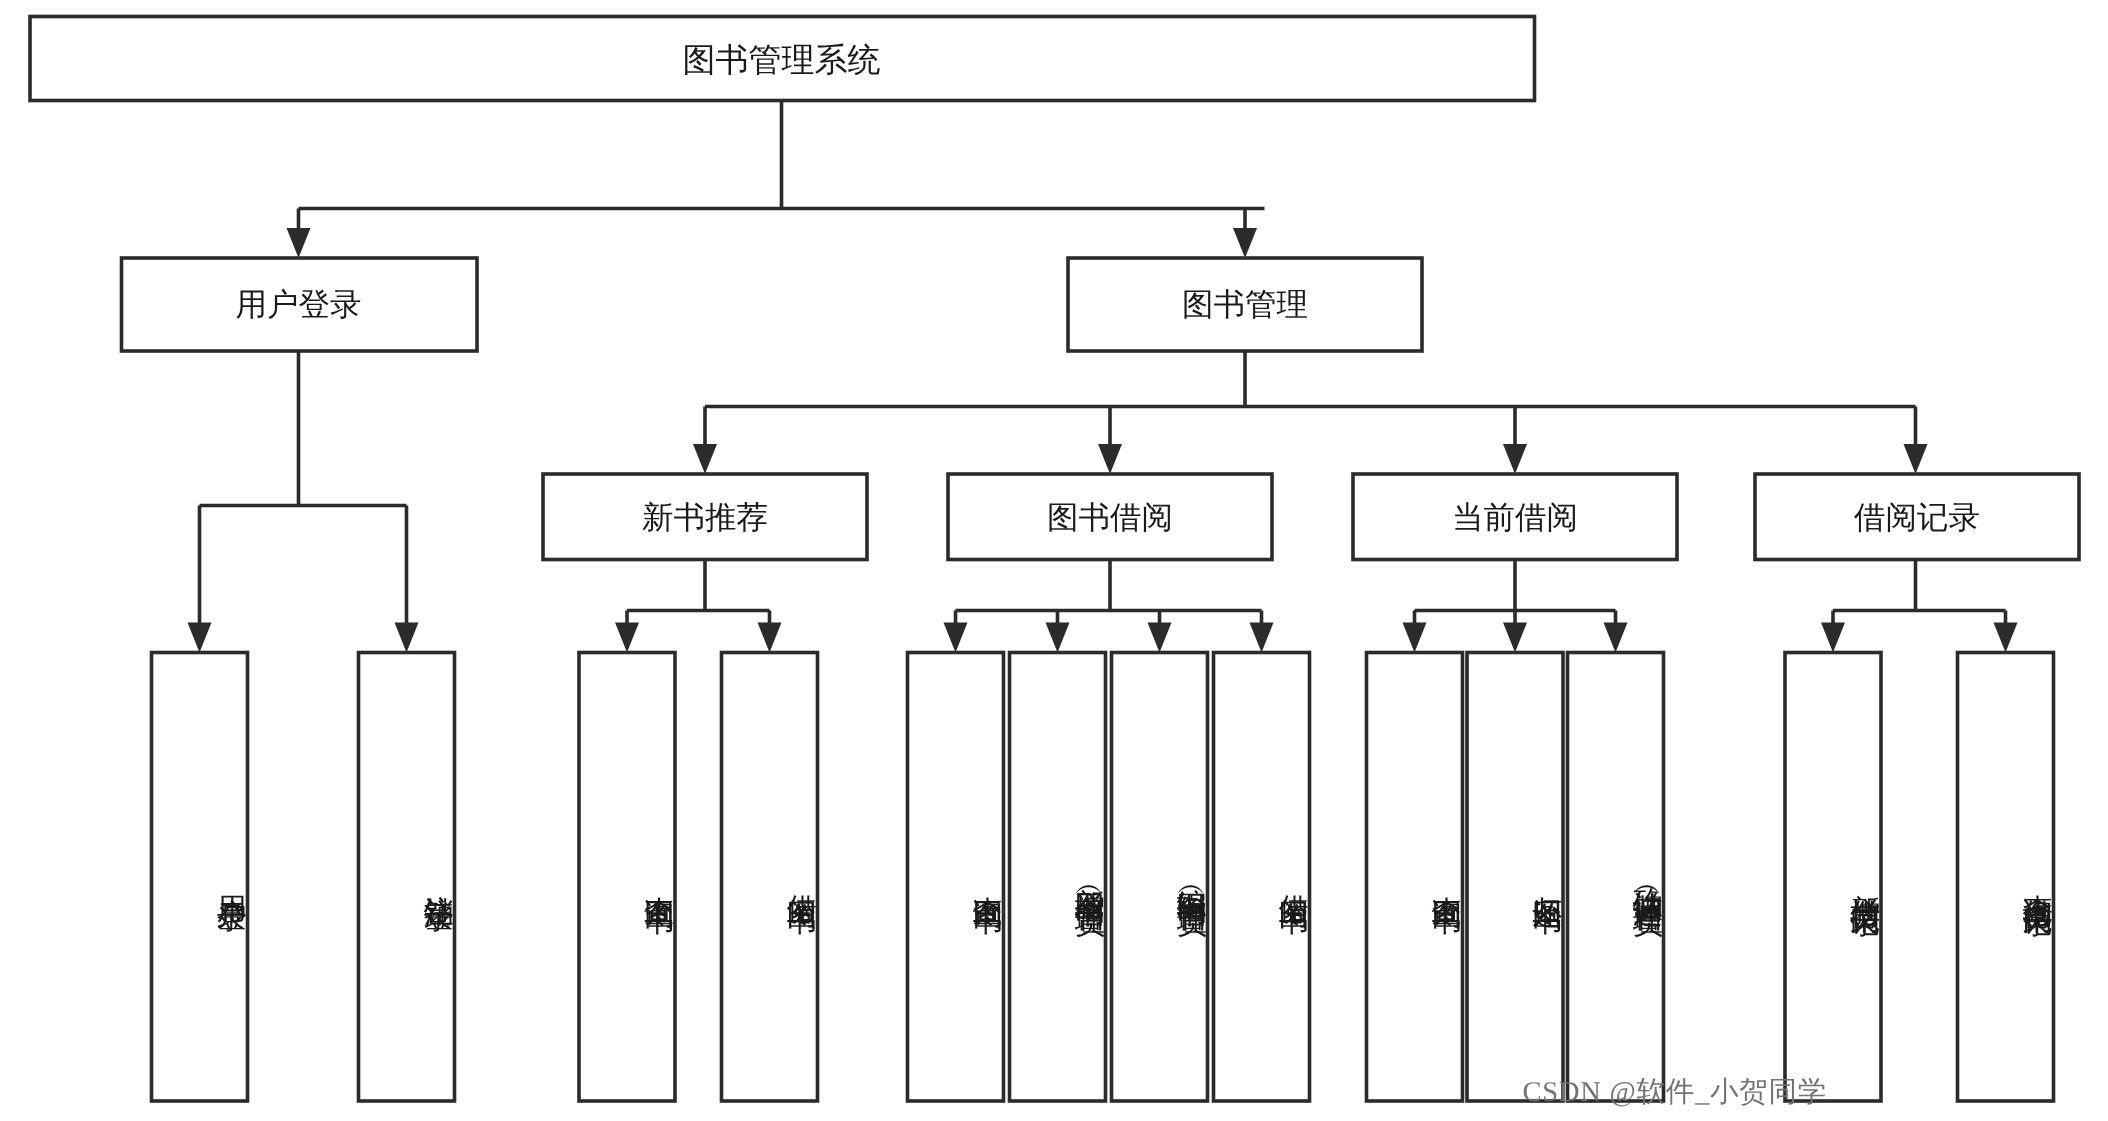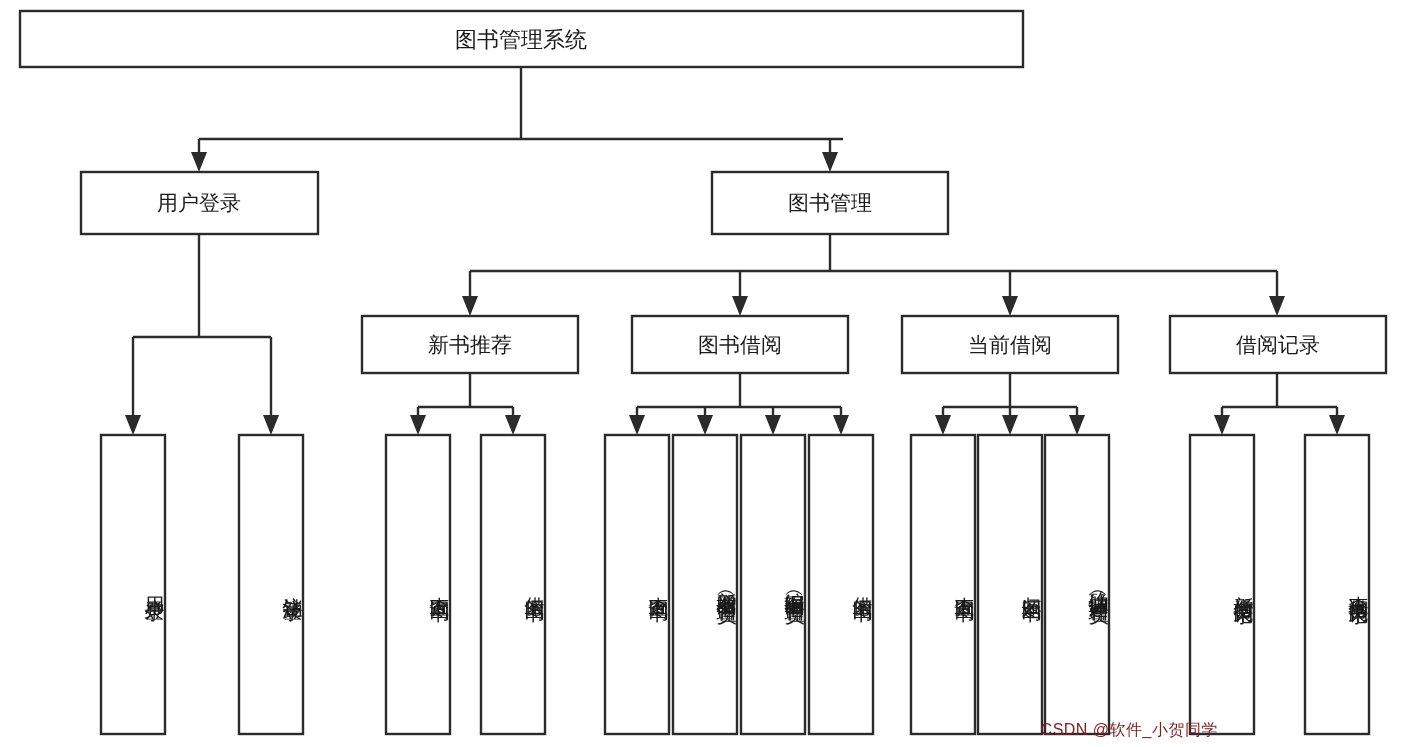--- a/index.html
+++ b/index.html
@@ -43,23 +43,23 @@
     line-height:1;
     letter-spacing:2px;
     color:#1a1a1a;
     white-space:nowrap;
     text-align:center;
   }
   .watermark{
     position:absolute;
     right:12px;
     bottom:6px;
-    font-family:Liberation Sans, sans-serif;
-    font-size:16px;
-    color:#7f1d1d;
+    font-family:Liberation Serif, serif;
+    font-size:19px;
+    color:#737373;
     letter-spacing:0.5px;
     white-space:nowrap;
   }
 </style>
 </head>
 <body>
 
 <div id="diagram-root">
 
   <svg class="diagram-canvas" viewBox="0 0 1405 747" xmlns="http://www.w3.org/2000/svg">

